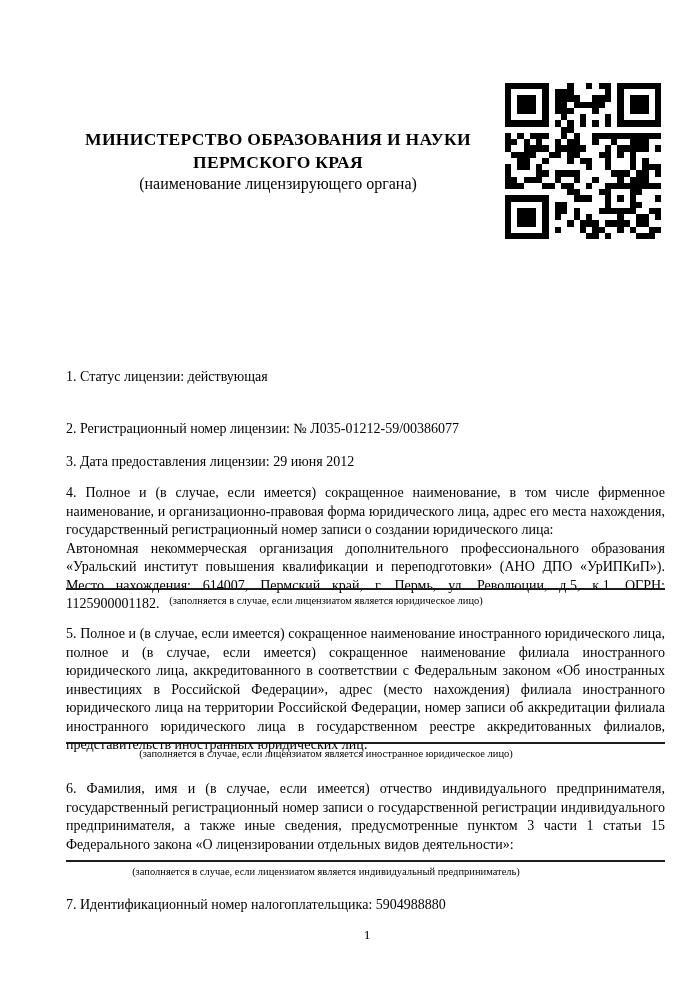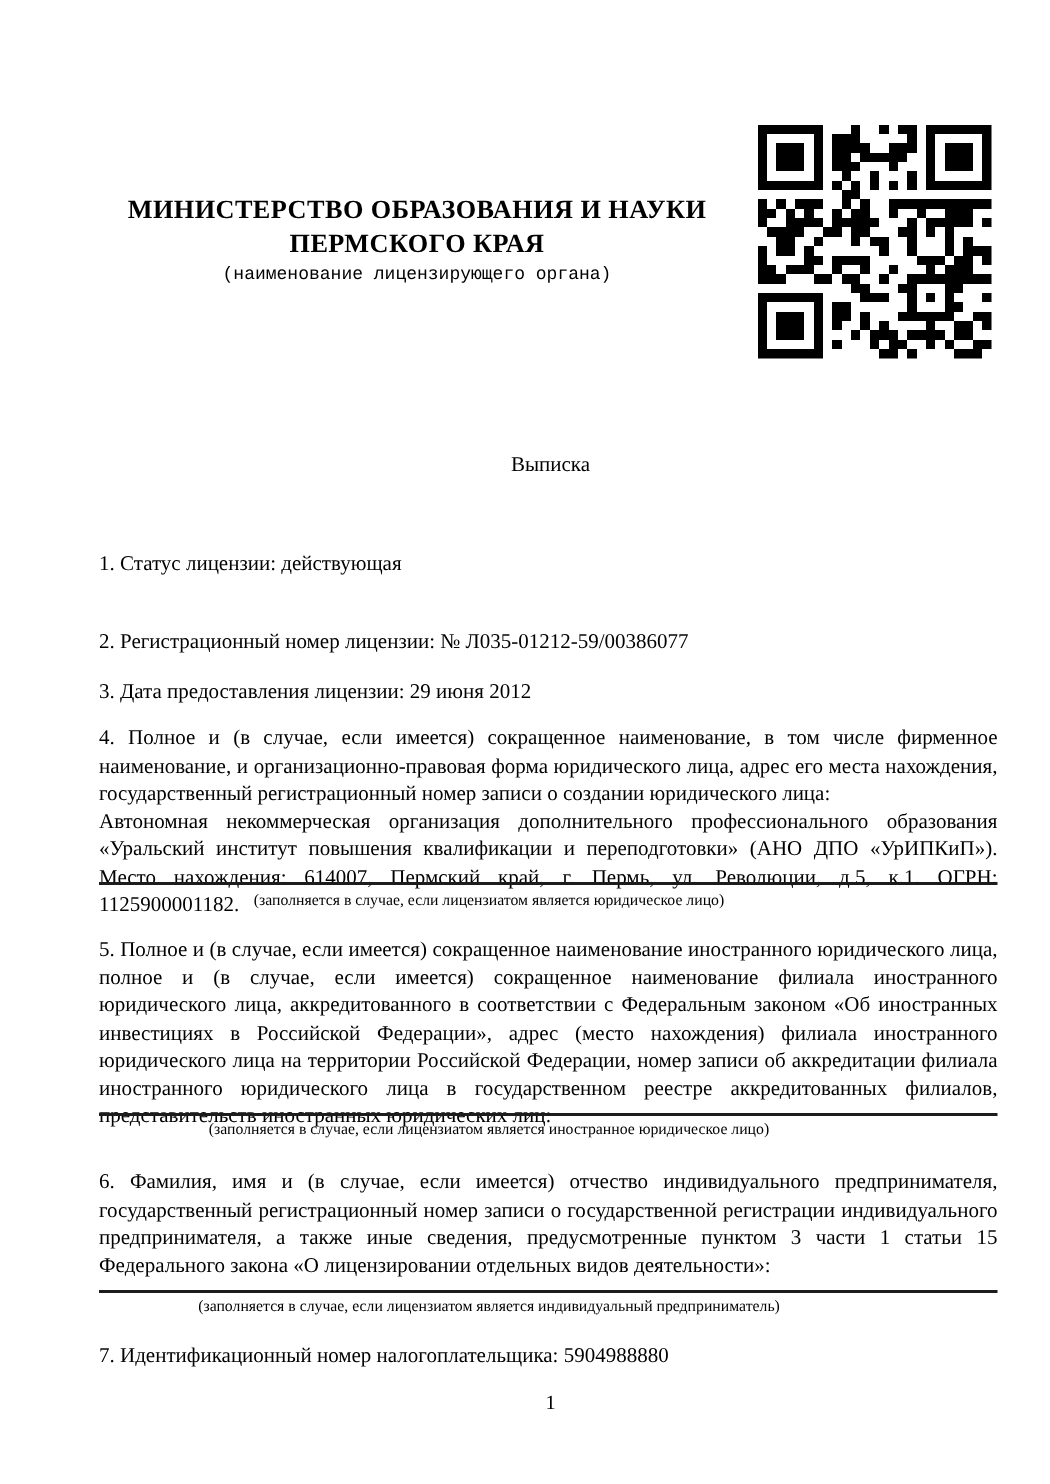--- a/index.html
+++ b/index.html
@@ -7,21 +7,21 @@
     position:relative;
     width:700px;height:989px;
     background:#ffffff;
     color:#000;
     font-family:"Liberation Serif","DejaVu Serif",serif;
     overflow:hidden;
   }
   .abs{position:absolute;}
   .ministry{left:66px;top:128px;width:424px;text-align:center;}
   .m-line{font-weight:bold;font-size:17.5px;line-height:23px;letter-spacing:.3px;}
-  .m-cap{font-size:12px;line-height:13px;margin-top:3px;font-family:Liberation Mono, monospace;}
+  .m-cap{font-size:16px;line-height:13px;margin-top:3px;}
   .qr-wrap{left:505px;top:83px;width:156px;height:156px;}
   .qr-wrap svg{display:block;width:156px;height:156px;}
   .doc-title{left:66px;top:302px;width:602px;text-align:center;font-size:14px;line-height:18.5px;}
   .i{position:absolute;left:66px;width:599px;font-size:14px;line-height:18.5px;}
   .i p{margin:0;}
   .just{text-align:justify;text-justify:inter-word;}
   .cap{position:absolute;left:66px;width:520px;font-size:10.5px;line-height:13px;text-align:center;}
   .rule{position:absolute;left:66px;width:599px;height:0;border-top:2px solid #1c1c1c;}
   .page-num{left:66px;top:927px;width:602px;text-align:center;font-size:13.5px;line-height:16px;}
 </style>
@@ -352,21 +352,20 @@
           <rect x="14" y="24" width="1" height="1"></rect>
           <rect x="16" y="24" width="1" height="1"></rect>
           <rect x="21" y="24" width="1" height="1"></rect>
           <rect x="22" y="24" width="1" height="1"></rect>
           <rect x="23" y="24" width="1" height="1"></rect>
         </g>
       </svg>
   </div>
 
   <div class="abs doc-title">
-    <div>Выписка</div>
   </div>
 
   <div class="i" style="top:368px">
     <p>1. Статус лицензии: действующая</p>
   </div>
 
   <div class="i" style="top:420px">
     <p>2. Регистрационный номер лицензии: № Л035-01212-59/00386077</p>
   </div>
 

